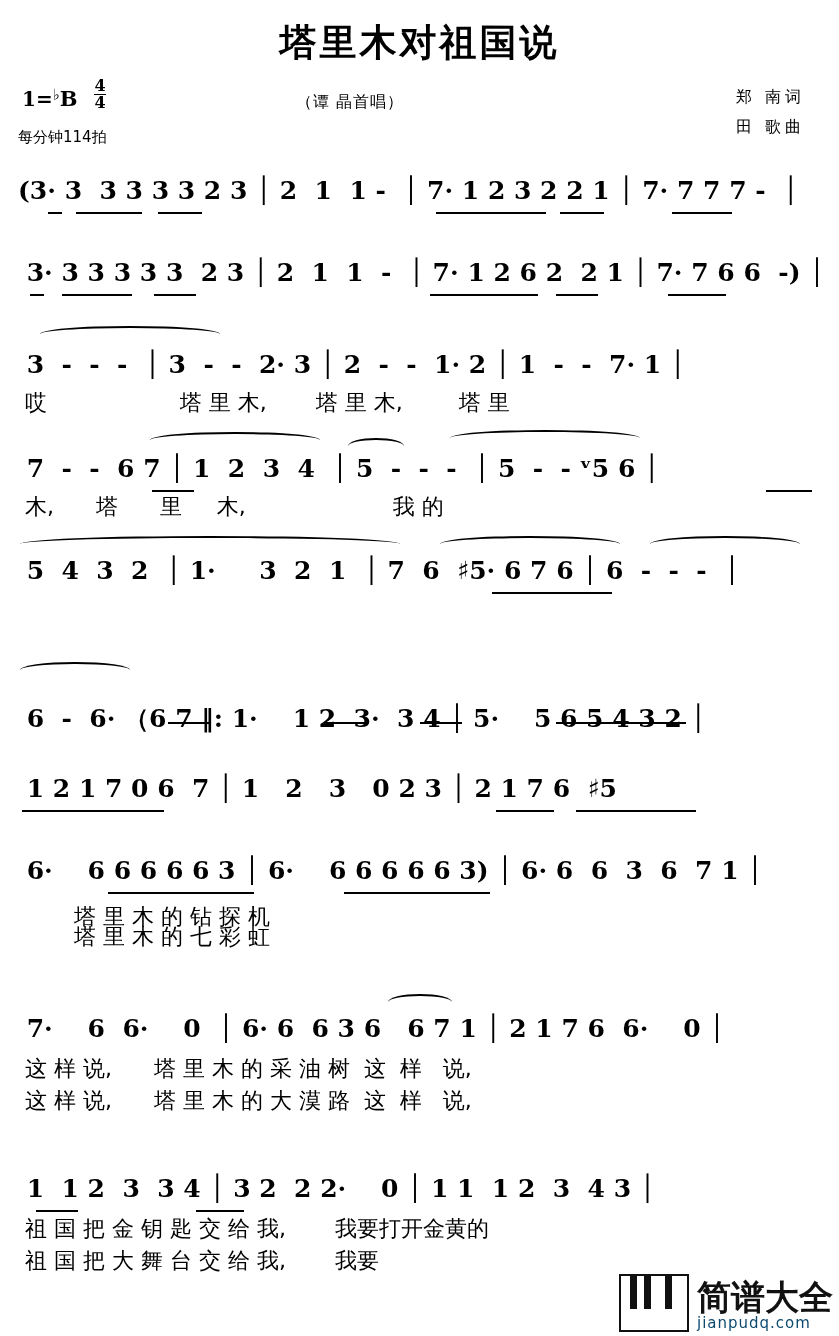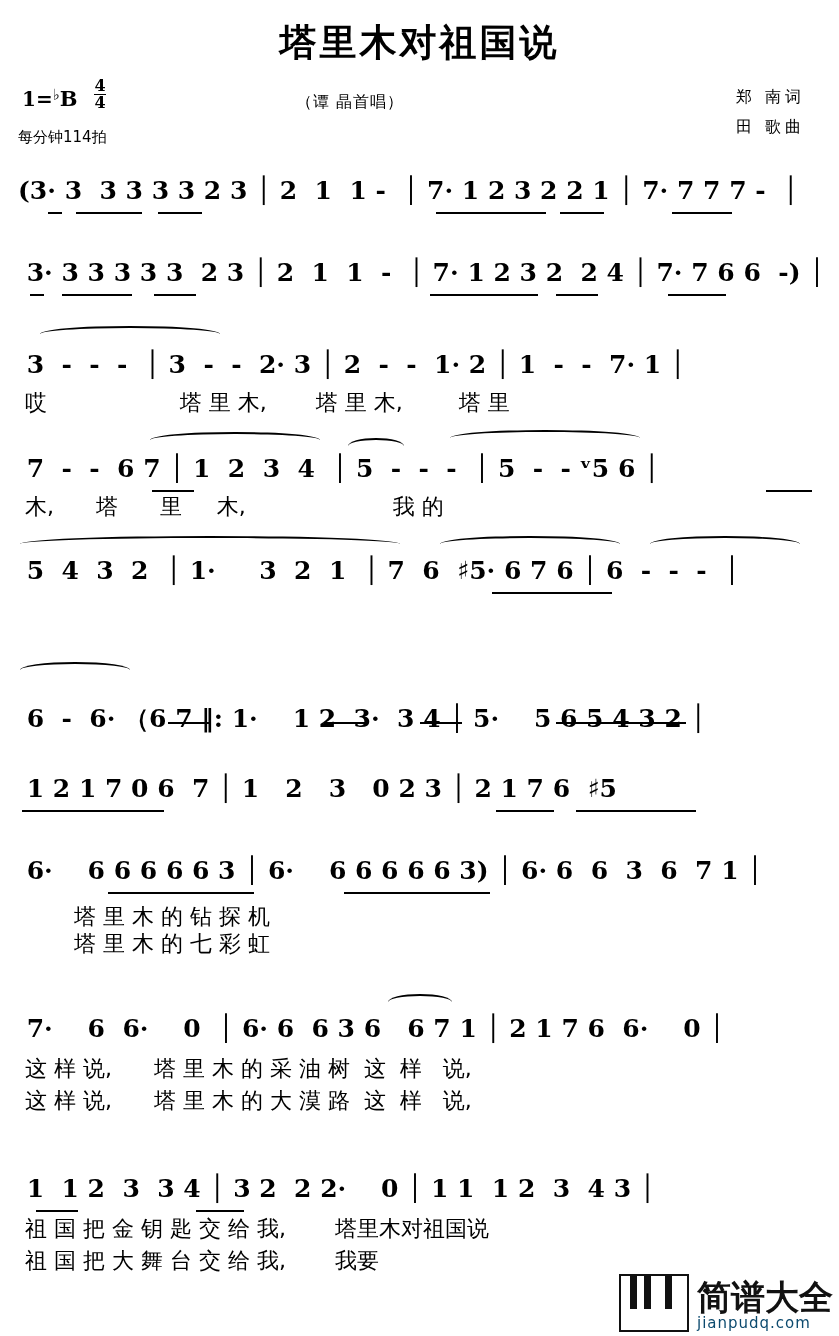--- a/index.html
+++ b/index.html
@@ -132,21 +132,21 @@
     <div class="notes">(3· 3  3 3 3 3 2 3 │ 2  1  1 -  │ 7· 1 2 3 2 2 1 │ 7· 7 7 7 -  │</div>
     <div class="beam" style="left:48px;top:36px;width:14px;"></div>
     <div class="beam" style="left:76px;top:36px;width:66px;"></div>
     <div class="beam" style="left:158px;top:36px;width:44px;"></div>
     <div class="beam" style="left:436px;top:36px;width:110px;"></div>
     <div class="beam" style="left:560px;top:36px;width:44px;"></div>
     <div class="beam" style="left:672px;top:36px;width:60px;"></div>
   </div>
 
   <div class="row" style="top:258px;">
-    <div class="notes"> 3· 3 3 3 3 3  2 3 │ 2  1  1  -  │ 7· 1 2 3 2  2 4 │ 7· 7 6 6  -) │</div>
+    <div class="notes"> 3· 3 3 3 3 3  2 3 │ 2  1  1  -  │ 7· 1 2 6 2  2 1 │ 7· 7 6 6  -) │</div>
     <div class="beam" style="left:30px;top:36px;width:14px;"></div>
     <div class="beam" style="left:62px;top:36px;width:70px;"></div>
     <div class="beam" style="left:154px;top:36px;width:42px;"></div>
     <div class="beam" style="left:430px;top:36px;width:108px;"></div>
     <div class="beam" style="left:556px;top:36px;width:42px;"></div>
     <div class="beam" style="left:668px;top:36px;width:58px;"></div>
   </div>
 
   <div class="row" style="top:340px;height:84px;">
     <div class="slur" style="left:40px;top:-14px;width:180px;"></div>
@@ -186,35 +186,35 @@
     <div class="beam" style="left:22px;top:50px;width:142px;"></div>
     <div class="beam" style="left:496px;top:50px;width:58px;"></div>
     <div class="beam" style="left:576px;top:50px;width:120px;"></div>
   </div>
 
   <div class="row" style="top:842px;height:110px;">
     <div class="notes" style="top:14px;"> 6·    6 6 6 6 6 3 │ 6·    6 6 6 6 6 3) │ 6· 6  6  3  6  7 1 │</div>
     <div class="beam" style="left:108px;top:50px;width:146px;"></div>
     <div class="beam" style="left:344px;top:50px;width:146px;"></div>
     <div class="lyr" style="top:60px;">        塔 里 木 的 钻 探 机</div>
-    <div class="lyr" style="top:87px;">        塔 里 木 的 七 彩 虹</div>
+    <div class="lyr" style="top:80px;">        塔 里 木 的 七 彩 虹</div>
   </div>
 
   <div class="row" style="top:1000px;height:110px;">
     <div class="slur" style="left:388px;top:-6px;width:64px;"></div>
     <div class="notes" style="top:14px;"> 7·    6  6·    0  │ 6· 6  6 3 6   6 7 1 │ 2 1 7 6  6·    0 │</div>
     <div class="lyr" style="top:54px;"> 这 样 说,      塔 里 木 的 采 油 树  这  样   说,</div>
     <div class="lyr" style="top:86px;"> 这 样 说,      塔 里 木 的 大 漠 路  这  样   说,</div>
   </div>
 
   <div class="row" style="top:1160px;height:110px;">
     <div class="notes" style="top:14px;"> 1  1 2  3  3 4 │ 3 2  2 2·    0 │ 1 1  1 2  3  4 3 │</div>
     <div class="beam" style="left:36px;top:50px;width:42px;"></div>
     <div class="beam" style="left:196px;top:50px;width:48px;"></div>
-    <div class="lyr" style="top:54px;"> 祖 国 把 金 钥 匙 交 给 我,       塔里木对祖国说</div>
+    <div class="lyr" style="top:54px;"> 祖 国 把 金 钥 匙 交 给 我,       我要打开金黄的</div>
     <div class="lyr" style="top:86px;"> 祖 国 把 大 舞 台 交 给 我,       我要</div>
   </div>
 
   <div class="wm">
     <div class="keys">
       <i style="left:9px;"></i>
         <i style="left:23px;"></i>
         <i style="left:44px;"></i>
     </div>
     <div>

